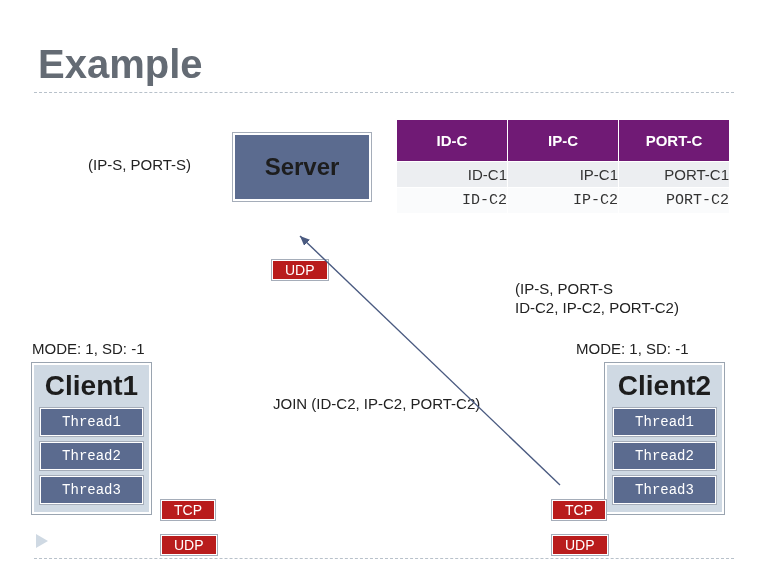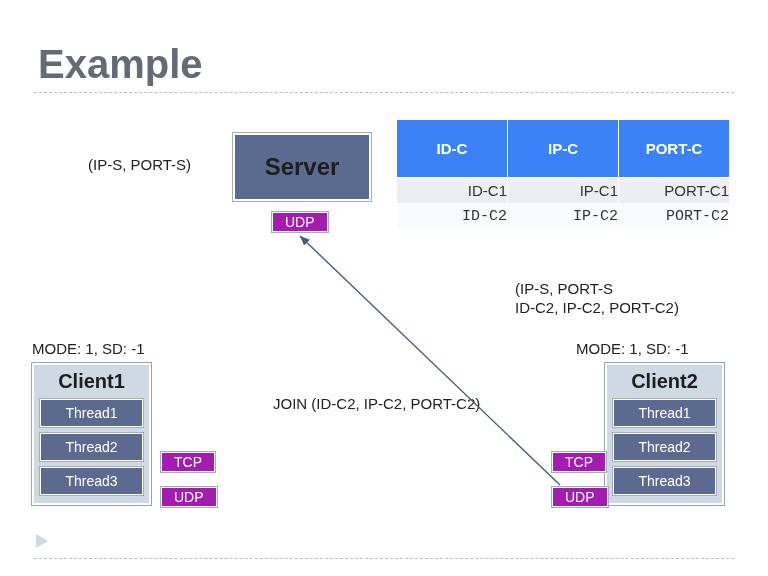--- a/index.html
+++ b/index.html
@@ -40,45 +40,46 @@
     outline: 1px solid #a5adb9;
     display: flex;
     align-items: center;
     justify-content: center;
     font-size: 24px;
     font-weight: 600;
     color: #1d1d1d;
   }
   .proto-tag {
     position: absolute;
-    background: #a21caf;
+    background: #b91c1c;
     border: 1px solid #fff;
     outline: 1px solid #a5adb9;
     color: #fff;
     font-size: 14px;
     padding: 1px 12px;
+    margin-top: 48px;
   }
   .text-label {
     position: absolute;
     font-size: 15px;
     color: #222;
   }
   
   .client-table {
     position: absolute;
     left: 396px;
     top: 119px;
     border-collapse: collapse;
     font-size: 15px;
   }
   .client-table th {
-    background: #3b82f6;
+    background: #701a75;
     color: #fff;
     font-weight: 600;
-    padding: 20px 0;
+    padding: 12px 0;
     width: 111px;
     border: 1px solid #fff;
   }
   .client-table td {
     background: #eceef1;
     color: #333;
     text-align: right;
     padding: 4px 0;
     border: 1px solid #fff;
   }
@@ -87,34 +88,35 @@
   .client-box {
     position: absolute;
     width: 119px;
     background: #cfd9e3;
     border: 2px solid #fff;
     outline: 1px solid #9aa4b0;
     padding: 5px 6px 8px;
   }
   .client-box .client-title {
     text-align: center;
-    font-size: 20px;
+    font-size: 28px;
     font-weight: 600;
     margin-bottom: 4px;
     color: #1d1d1d;
   }
   .thread {
     background: #5b6b8f;
     color: #fff;
     border: 1px solid #fff;
     outline: 1px solid #a5adb9;
     text-align: center;
     font-size: 14px;
     padding: 5px 0;
     margin-top: 6px;
+    font-family: Liberation Mono, monospace;
   }
   .play-marker {
     position: absolute;
     left: 36px;
     top: 534px;
     width: 0; height: 0;
     border-left: 12px solid #cfd9e3;
     border-top: 7px solid transparent;
     border-bottom: 7px solid transparent;
   }

